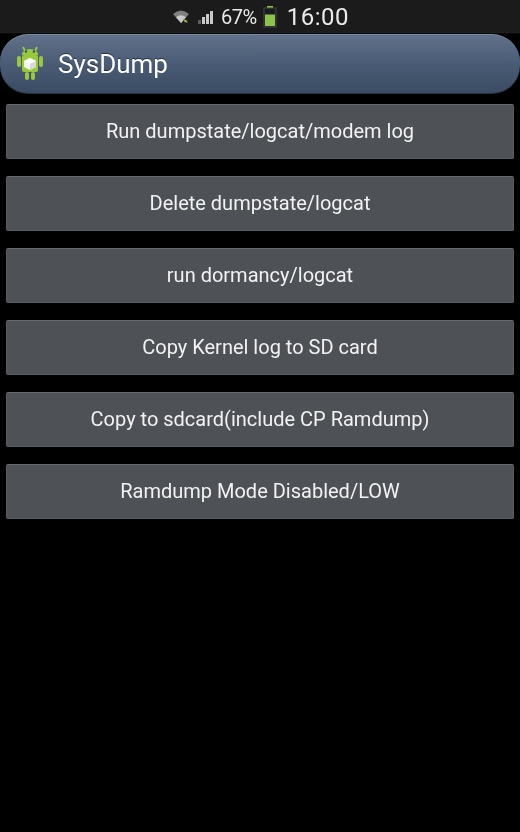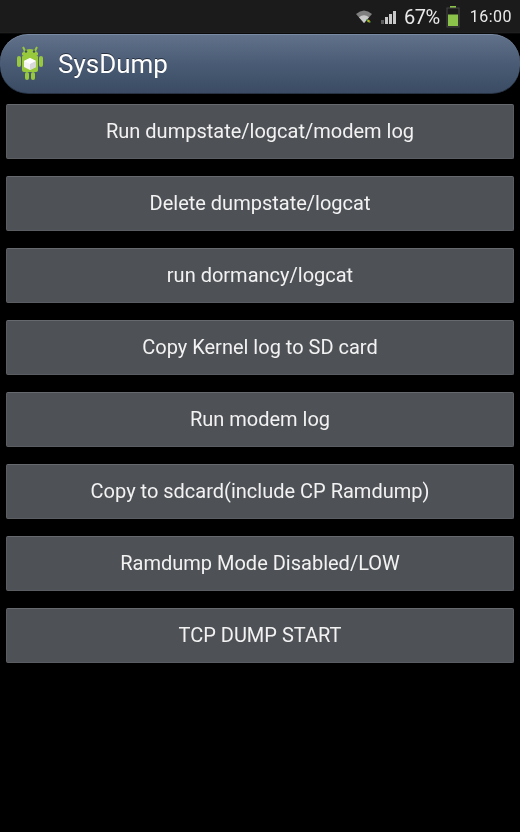--- a/index.html
+++ b/index.html
@@ -10,28 +10,28 @@
     background: #000;
     font-family: Roboto, "Helvetica Neue", Arial, sans-serif;
   }
   .statusbar {
     height: 34px;
     background: #1b1b1b;
     border-bottom: 1px solid #0a0a0a;
     box-shadow: inset 0 -1px 0 rgba(255,255,255,0.02);
     display: flex;
     align-items: center;
-    justify-content: flex-end;
+    justify-content: center;
     padding: 0 8px;
     gap: 6px;
     color: #c9c9c9;
     font-size: 20px;
   }
   .statusbar .batt-pct { color: #e9e9e9; letter-spacing: -0.5px; margin-left: -2px; }
-  .statusbar .clock   { color: #eaeaea; font-size: 16px; margin-left: 4px; letter-spacing: 0.5px; }
+  .statusbar .clock   { color: #eaeaea; font-size: 24px; margin-left: 4px; letter-spacing: 0.5px; }
   .icon { display: inline-flex; align-items: center; justify-content: center; }
   .titlebar {
     height: 60px;
     background: linear-gradient(to bottom, #61718a 0%, #4a5b75 50%, #3a4b63 100%);
     border-top: 1px solid #7a8aa2;
     border-bottom: 1px solid #263142;
     display: flex;
     align-items: center;
     padding: 0 12px;
     gap: 10px;
@@ -118,17 +118,15 @@
     </svg>
   </span>
   <span class="title">SysDump</span>
 </div>
 
 <div class="content">
   <div class="btn">Run dumpstate/logcat/modem log</div>
   <div class="btn">Delete dumpstate/logcat</div>
   <div class="btn">run dormancy/logcat</div>
   <div class="btn">Copy Kernel log to SD card</div>
-  <div class="btn">Run modem log</div>
   <div class="btn">Copy to sdcard(include CP Ramdump)</div>
   <div class="btn">Ramdump Mode Disabled/LOW</div>
-  <div class="btn">TCP DUMP START</div>
 </div>
 
 </body></html>

